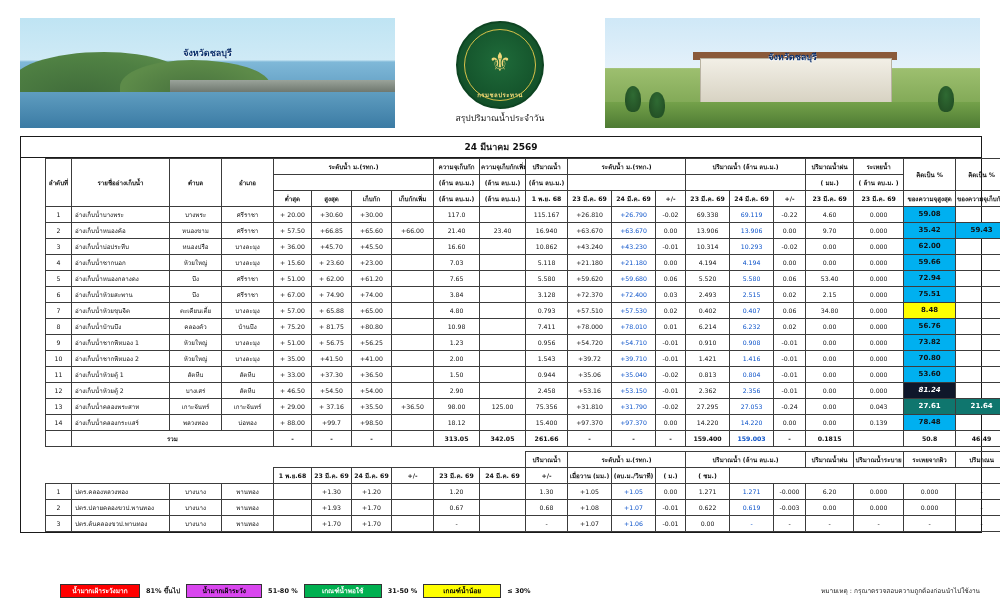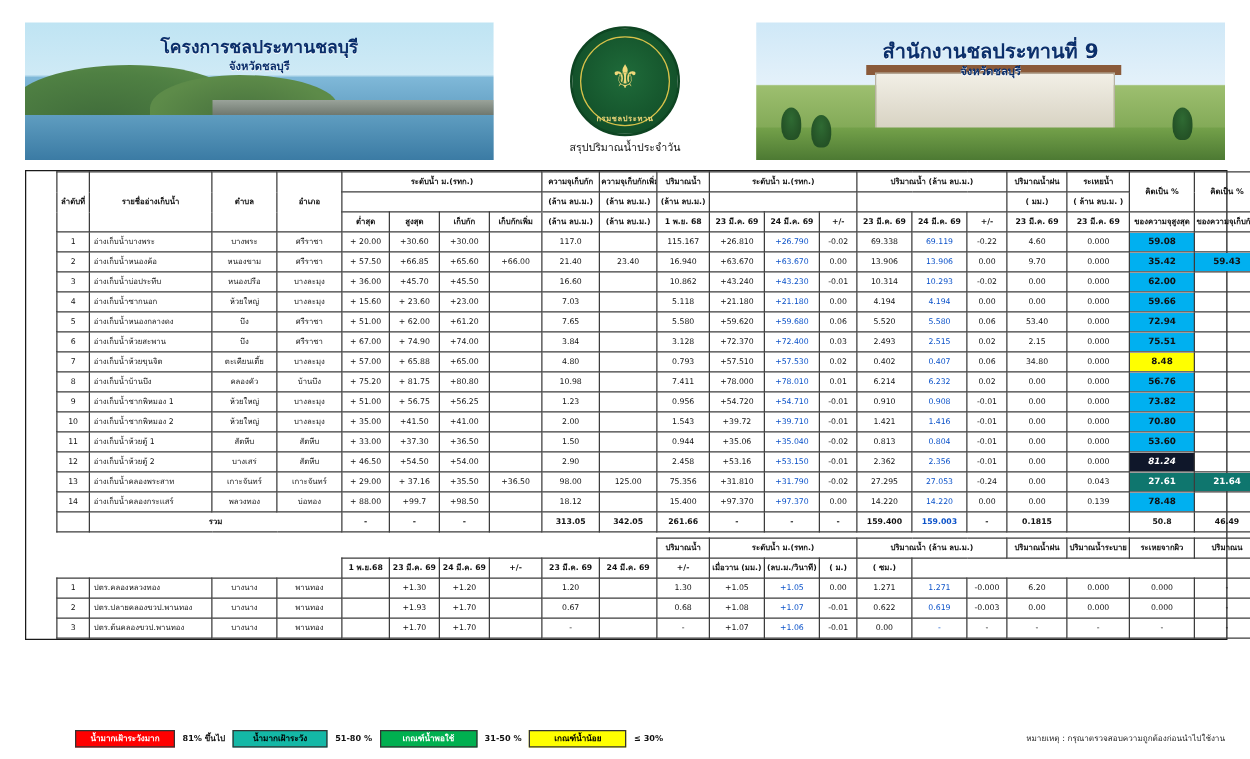--- a/index.html
+++ b/index.html
@@ -151,46 +151,45 @@
 <body>
 
 <div class="page">
 
   <div class="banner">
     <div class="banner-left">
       <div class="hills"></div>
       <div class="hills2"></div>
       <div class="dam"></div>
       <div class="water"></div>
-      <div class="title">โครงการชลประทานชลบุรี</div>
       <div class="sub">จังหวัดชลบุรี</div>
     </div>
 
     <div class="banner-mid">
       <div class="seal">
         <div class="ring"></div>
         <div class="emblem">⚜</div>
         <div class="sealtext">กรมชลประทาน</div>
       </div>
       <div class="caption">สรุปปริมาณน้ำประจำวัน</div>
     </div>
 
     <div class="banner-right">
       <div class="roof"></div>
       <div class="bldg"></div>
       <div class="lawn"></div>
       <div class="tree" style="left:20px;"></div>
       <div class="tree" style="left:44px;bottom:10px;"></div>
       <div class="tree" style="right:26px;"></div>
-      <div class="title">สำนักงานชลประทานที่ 9</div>
       <div class="sub">จังหวัดชลบุรี</div>
     </div>
   </div>
 
   <div class="sheet">
+    <div class="datebar">24 มีนาคม 2569</div>
 
     <table>
       <colgroup>
         <col style="width:26px">
           <col style="width:98px">
           <col style="width:52px">
           <col style="width:52px">
         <col style="width:38px">
           <col style="width:40px">
           <col style="width:40px">
@@ -727,21 +726,21 @@
             <td>-</td>
             <td>-</td>
           </tr>
         </tbody>
     </table>
   </div>
 
   <div class="legend">
     <span class="chip" style="width:78px;background:#ff0000;color:#fff;margin-left:40px">น้ำมากเฝ้าระวังมาก</span>
     <span class="chip-label">81% ขึ้นไป</span>
-    <span class="chip" style="width:74px;background:#14b8a6;color:#000">น้ำมากเฝ้าระวัง</span>
+    <span class="chip" style="width:74px;background:#d946ef;color:#000">น้ำมากเฝ้าระวัง</span>
     <span class="chip-label">51-80 %</span>
     <span class="chip" style="width:76px;background:#00b050;color:#fff">เกณฑ์น้ำพอใช้</span>
     <span class="chip-label">31-50 %</span>
     <span class="chip" style="width:76px;background:#ffff00;color:#000">เกณฑ์น้ำน้อย</span>
     <span class="chip-label">≤ 30%</span>
     <span class="footnote">หมายเหตุ : กรุณาตรวจสอบความถูกต้องก่อนนำไปใช้งาน</span>
   </div>
 </div>
 
 </body></html>

